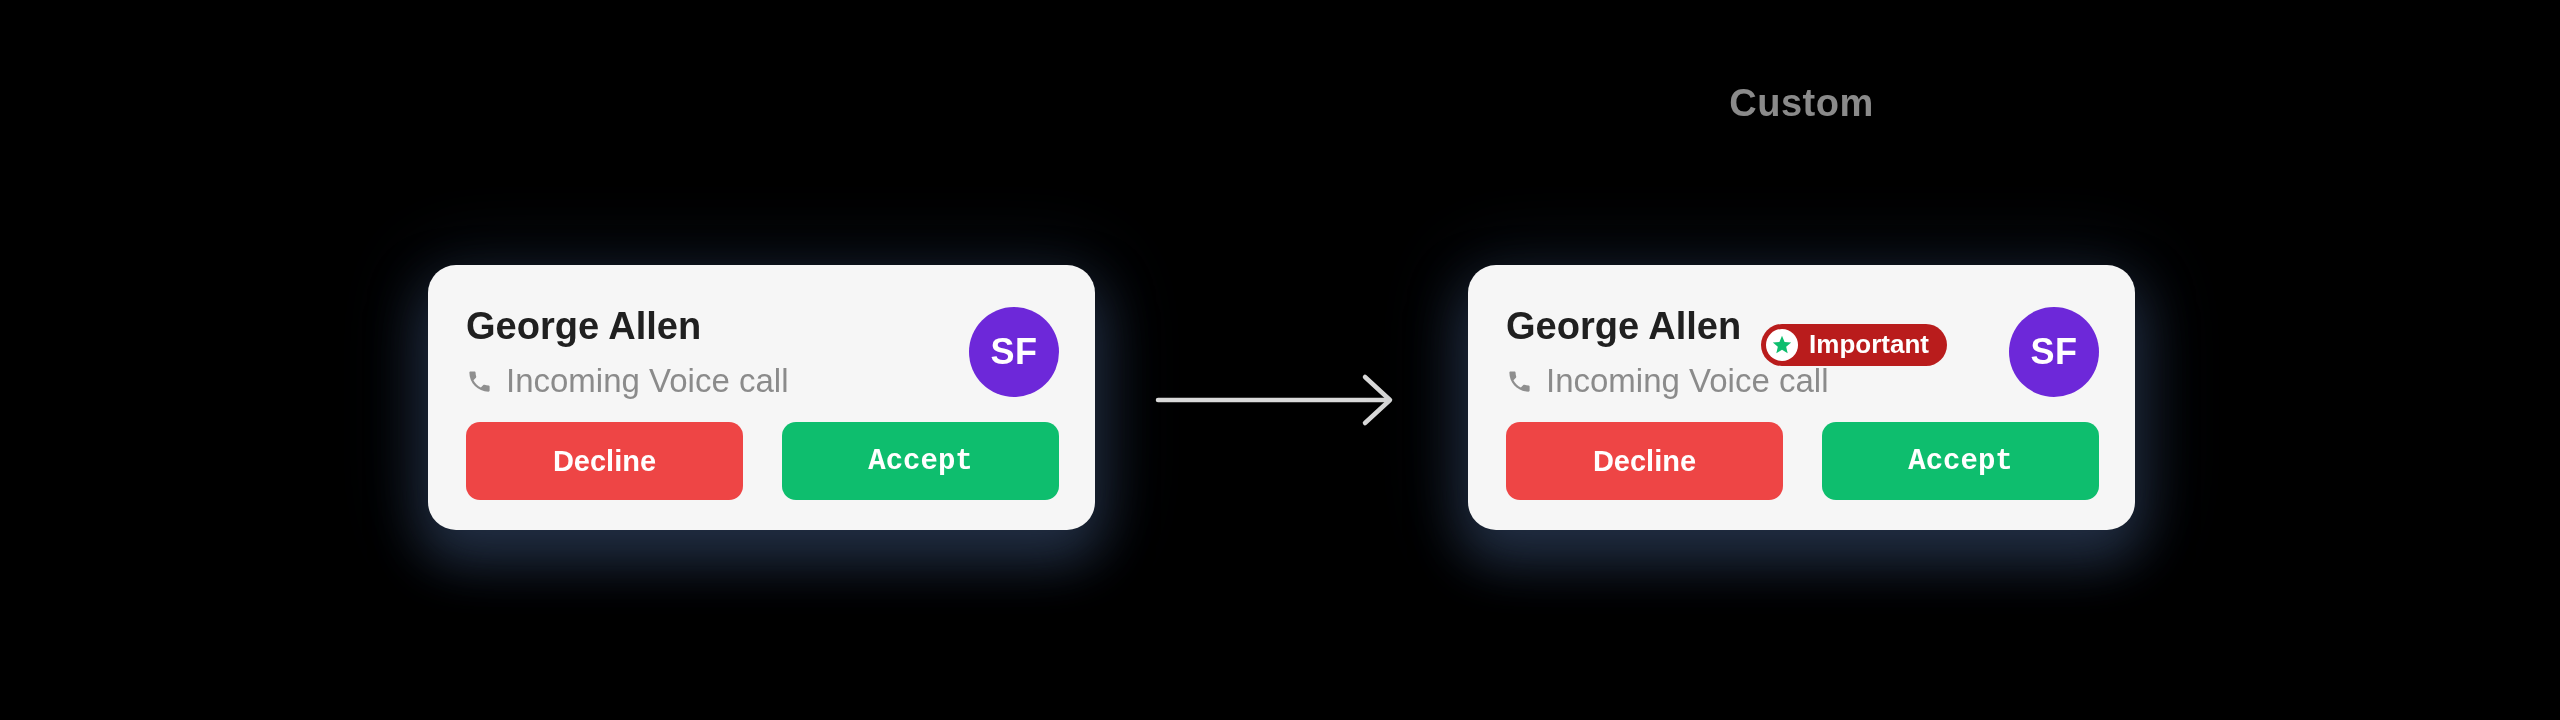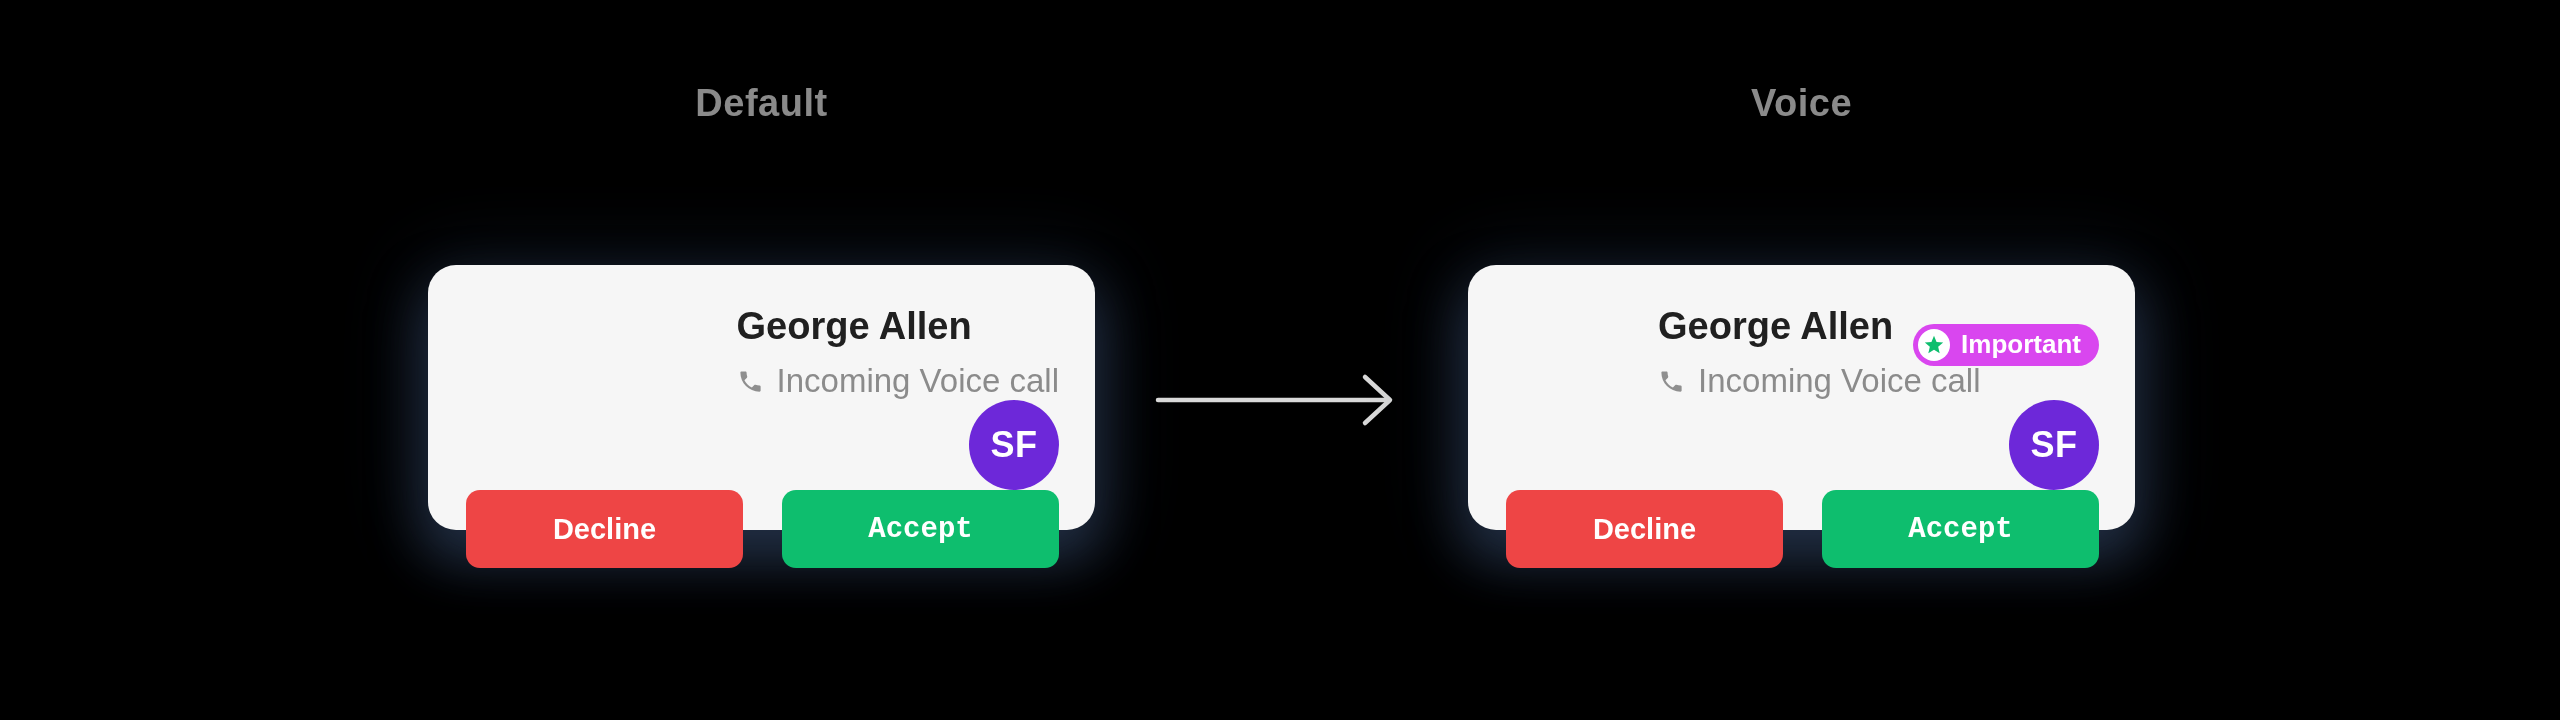--- a/index.html
+++ b/index.html
@@ -44,22 +44,21 @@
     box-shadow:
       0 26px 52px 4px rgba(38, 52, 75, 0.85),
       0 6px 80px 14px rgba(38, 52, 75, 0.38);
   }
   .card.default { left: 428px; }
   .card.custom  { left: 1468px; }
 
   .card-top {
     display: flex;
     justify-content: space-between;
-    align-items: flex-end;
-    flex-direction: column;
+    align-items: center;
   }
   .card-info { min-width: 0; }
   .name-row {
     display: flex;
     align-items: center;
     height: 46px;
   }
   .caller-name {
     font-size: 38px;
     font-weight: bold;
@@ -97,21 +96,21 @@
     font-weight: bold;
     letter-spacing: 0.5px;
   }
   .badge {
     display: inline-flex;
     align-items: center;
     gap: 11px;
     margin-left: 20px;
     height: 42px;
     box-sizing: border-box;
-    background: #d946ef;
+    background: #b91c1c;
     border-radius: 999px;
     padding: 5px 18px 5px 5px;
     margin-top: 37px;
   }
   .badge-icon {
     width: 32px;
     height: 32px;
     background: #FFFFFF;
     border-radius: 50%;
     display: flex;
@@ -150,22 +149,21 @@
     width: 256px;
     height: 64px;
   }
   .arrow svg { width: 100%; height: 100%; }
 </style>
 </head>
 <body>
 
 <div class="stage">
 
-  <div class="panel-title default">Default</div>
-  <div class="panel-title custom">Voice</div>
+  <div class="panel-title custom">Custom</div>
 
   <div class="card default">
     <div class="card-top">
       <div class="card-info">
         <div class="name-row">
           <span class="caller-name">George Allen</span>
         </div>
         <div class="call-row">
           <span class="phone-icon">
             <svg viewBox="0 0 24 24">

